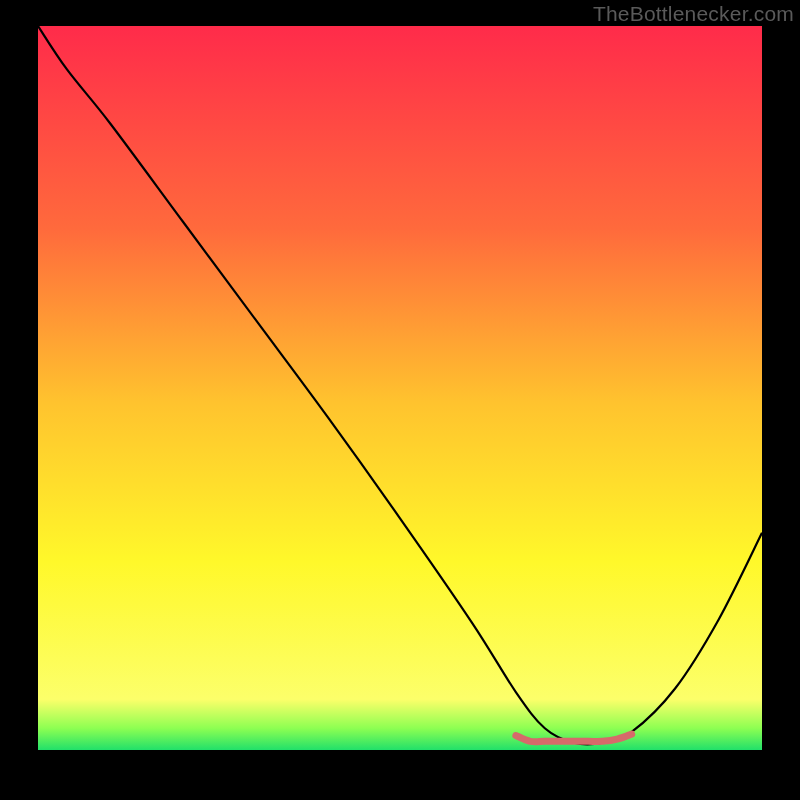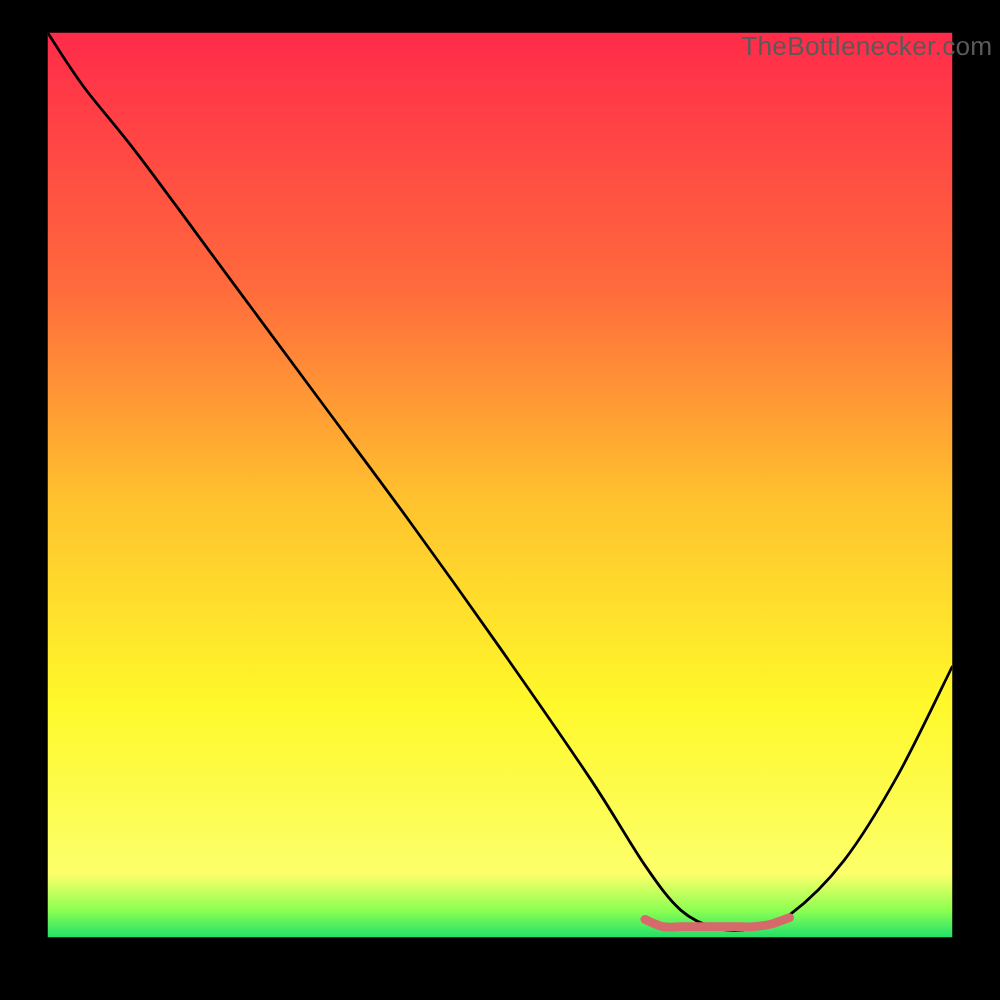--- a/index.html
+++ b/index.html
@@ -13,21 +13,20 @@
   }
   .watermark {
     position: absolute;
     top: 2px;
     right: 6px;
     color: #5a5a5a;
     font-size: 21px;
     font-weight: 500;
     z-index: 10;
     letter-spacing: 0.2px;
-    margin-top: 24px;
   }
   .plot-area {
     position: absolute;
     left: 38px;
     top: 26px;
     width: 724px;
     height: 724px;
   }
   .plot-area svg {
     width: 100%;

